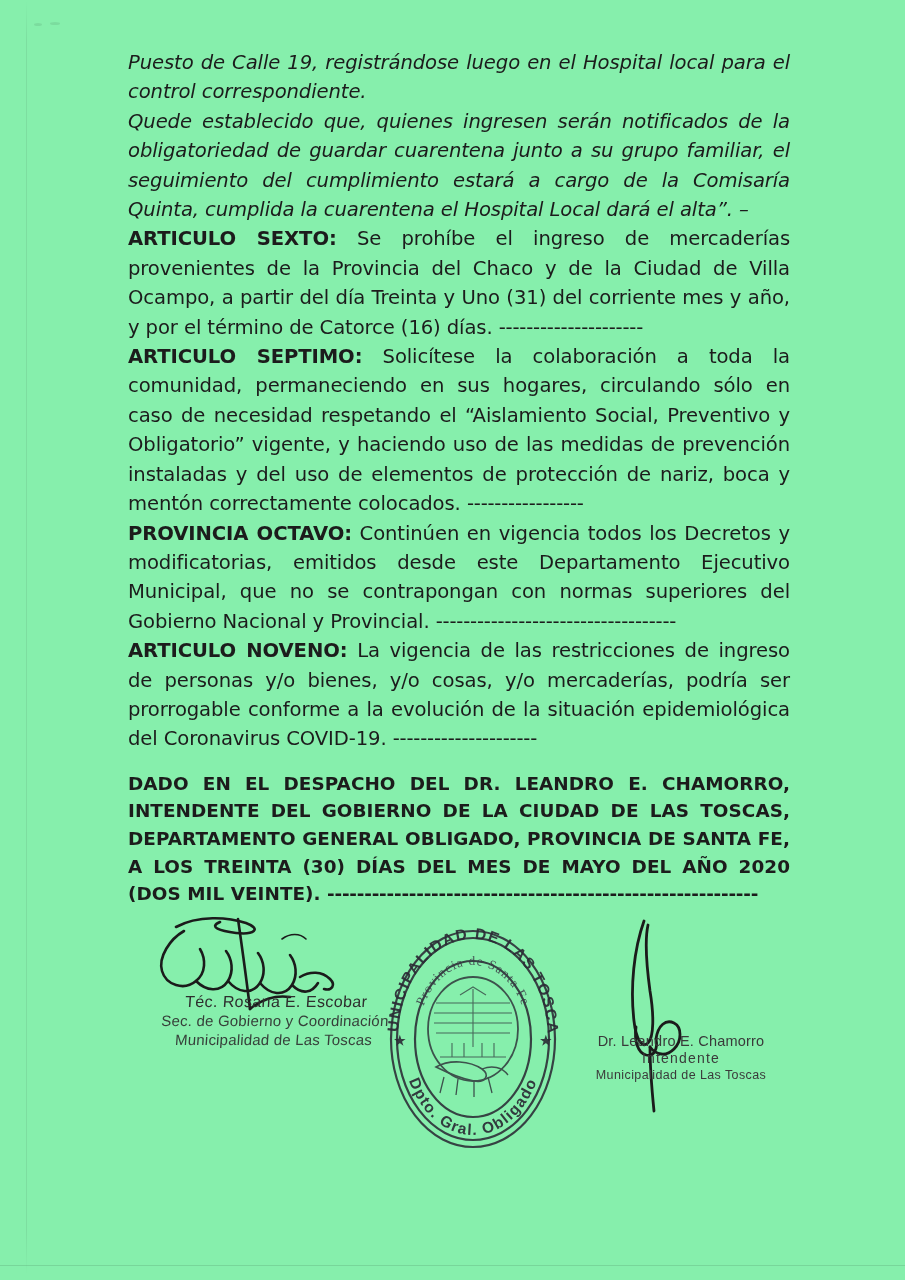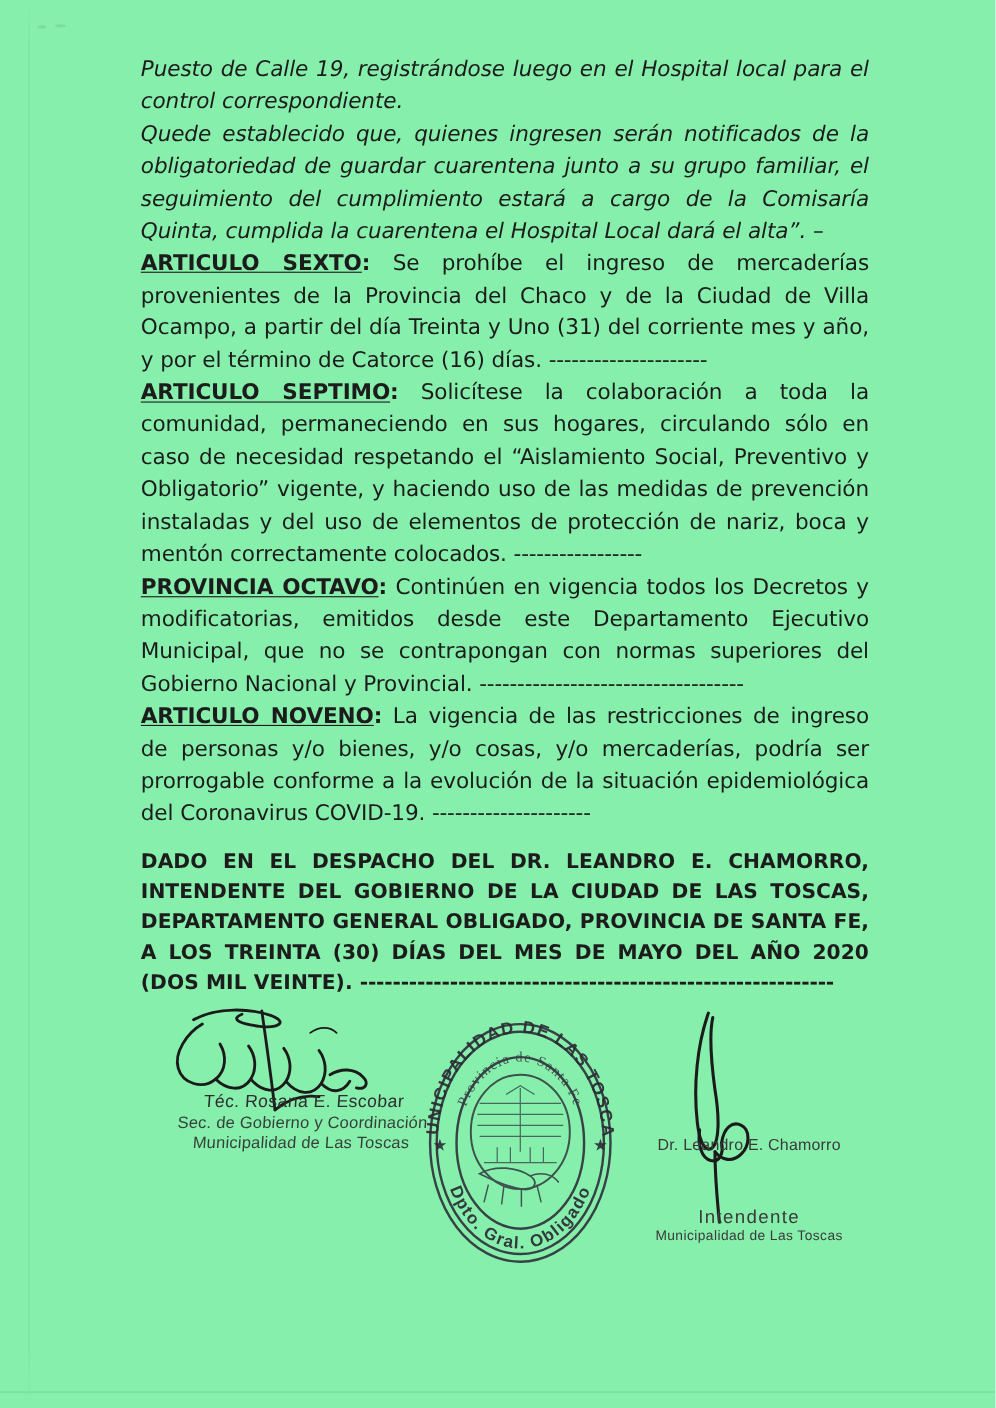--- a/index.html
+++ b/index.html
@@ -48,21 +48,20 @@
     line-height: 29.4px;
     letter-spacing: -0.1px;
   }
   p.para:last-child { margin-bottom: 0; }
 
   p.italic {
     font-style: italic;
   }
   .art-head {
     font-weight: bold;
-    text-decoration: underline;
     text-underline-offset: 2px;
   }
   .colon { font-weight: bold; }
 
   p.gap-before { margin-top: 13px; }
 
   p.closing {
     font-weight: bold;
     font-size: 18.4px;
     line-height: 27.6px;
@@ -94,21 +93,21 @@
     letter-spacing: 0.2px;
   }
   .sig-left .sig-stamp-text {
     font-size: 15px;
     line-height: 19px;
     color: #2e2e2e;
     transform: skewX(-4deg);
   }
   .sig-left .nm { font-size: 16px; letter-spacing: 0.4px; }
   .sig-right .nm { font-size: 14.5px; letter-spacing: 0.2px; }
-  .sig-right .rl { font-size: 17px; letter-spacing: 1.2px; margin-top: 48px; }
+  .sig-right .rl { font-size: 14px; letter-spacing: 1.2px; }
   .sig-right .mu { font-size: 12.5px; letter-spacing: 0.4px; }
   .sig-left .rl, .sig-left .mu { opacity: 0.9; }
 
   .sig-ink { position: absolute; }
   .sig-ink-left  { left: 150px; top: -12px; }
   .sig-ink-right { left: 600px; top: -10px; }
 
   .seal { position: absolute; left: 378px; top: -8px; }
 
   .seal-ring-text {

